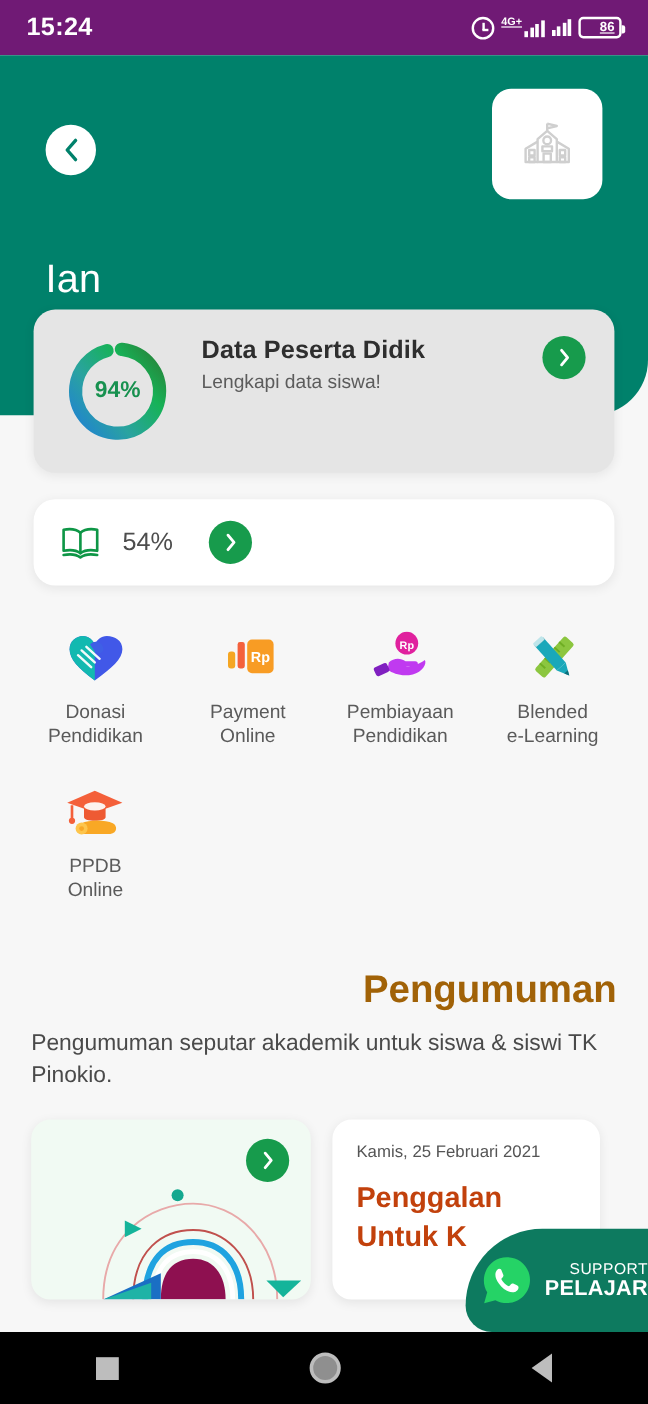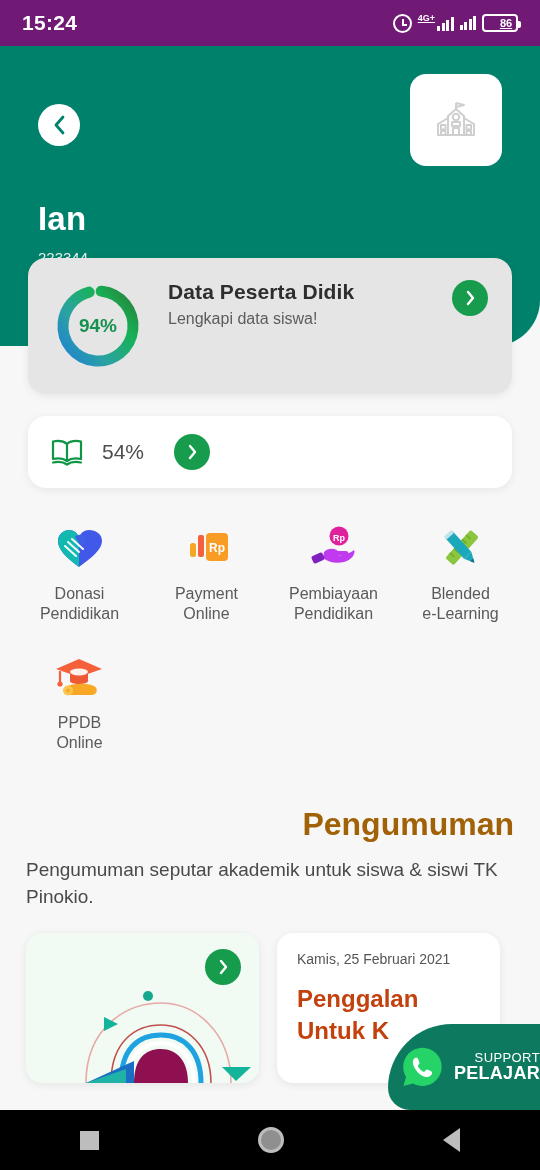--- a/index.html
+++ b/index.html
@@ -44,21 +44,21 @@
   .back-btn{
     width:42px; height:42px; border-radius:50%; background:#fff;
     display:flex; align-items:center; justify-content:center; margin-top:30px;
     cursor:pointer;
   }
   .back-btn svg{ display:block; }
   .school-badge{
     width:92px; height:92px; border-radius:16px; background:#fff;
     display:flex; align-items:center; justify-content:center; cursor:pointer;
   }
-  .stu-name{ color:#fff; font-size:33px; font-weight:700; margin-top:34px; letter-spacing:.2px; }
+  .stu-name{ color:#fff; font-size:33px; font-weight:400; margin-top:47px; letter-spacing:.2px; }
   .stu-id{ color:#e7f2ef; font-size:15px; margin-top:11px; }
   .stu-school{ color:#fff; font-size:16px; margin-top:11px; }
 
   
   .card-wrap{ position:relative; margin-top:-88px; padding:0 28px; }
   .progress-card{
     background:#e5e5e5; border-radius:18px; padding:22px 24px;
     display:flex; align-items:flex-start; gap:24px;
     box-shadow:0 2px 9px rgba(0,0,0,.07);
   }

